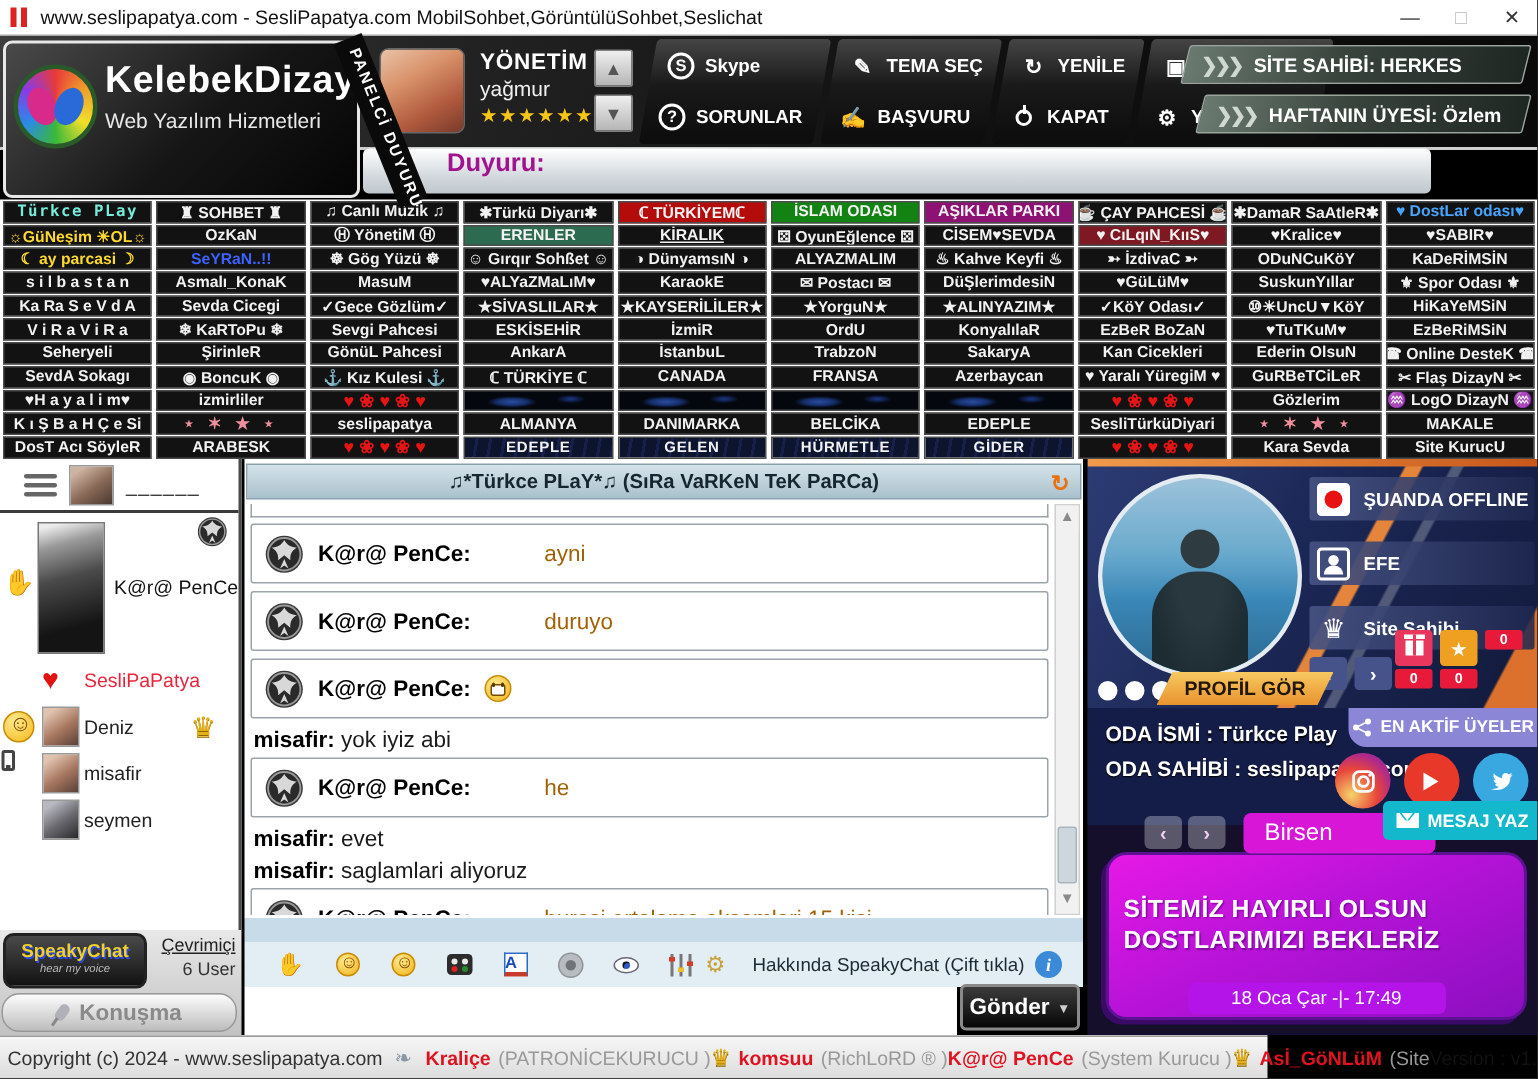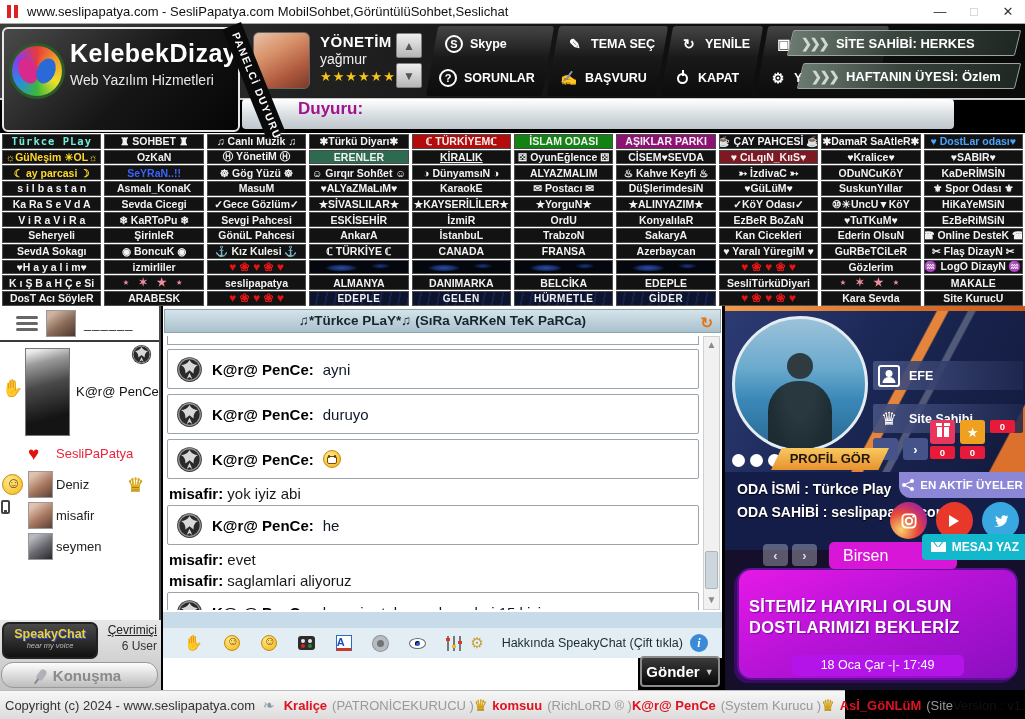--- a/index.html
+++ b/index.html
@@ -128,21 +128,21 @@
                  font-size:13.5px; font-weight:bold; color:#16262e; text-align:center; line-height:22px; }
   .refresh-ic { position:absolute; right:7px; top:2px; color:#e87210; font-size:15px; font-weight:bold; }
   .msg-area { position:absolute; left:2px; top:30px; right:21px; bottom:2px; overflow:hidden; }
   .msg-cut { height:9px; border:1px solid #9aa4aa; border-top:none; margin:0 2px 4px 2px; }
   .msg-boxed { border:1px solid #9aa4aa; border-radius:2px; margin:0 2px 5px 2px; padding:5px 8px;
                display:flex; align-items:center; gap:9px; min-height:40px; }
   .msg-plain { padding:1px 8px 3px 4px; font-size:15px; }
   .shield svg { display:block; }
   .mname { font-size:15px; font-weight:bold; color:#000; white-space:nowrap; }
   .mtext { font-size:15px; color:#1a1a1a; }
-  .mtext.red { color:#0f172a; }
+  .mtext.red { color:#a16207;margin-left:40px; }
   .grinface { display:inline-block; width:18px; height:18px; border-radius:50%; position:relative;
               background:radial-gradient(circle at 35% 30%,#ffe98a,#f2b31c); border:1px solid #c98a00; }
   .grinface::before { content:""; position:absolute; left:3px; right:3px; bottom:3px; height:6px;
               background:#fff; border:1px solid #7a4a00; border-radius:2px; }
   .grinface::after { content:""; position:absolute; left:4px; top:4px; width:2.5px; height:2.5px;
               border-radius:50%; background:#5a3a00; box-shadow:6px 0 #5a3a00; }
   .chat-scroll { position:absolute; right:2px; top:30px; width:17px; bottom:2px;
                  background:#f1f1f1; border:1px solid #d0d0d0; }
   .sc-btn { position:absolute; left:0; right:0; height:17px; color:#8a8a8a; font-size:10px;
             text-align:center; line-height:16px; background:#f1f1f1; }
@@ -611,20 +611,26 @@
       <span class="sc-thumb"></span>
       <span class="sc-btn sc-down">▼</span>
     </div>
   </div>
   <div class="chat-strip"></div>
 
   <div class="rpanel">
     <div class="pcard">
       <div class="pcard-top"></div>
       <div class="pphoto"></div>
+      <div class="prow prow-1">
+        <span class="ic-box">
+            <span class="reddot"></span>
+          </span>
+        <span class="txt">ŞUANDA OFFLINE</span>
+      </div>
       <div class="prow prow-2">
         <span class="ic-person"></span>
         <span class="txt">EFE</span>
       </div>
       <div class="prow prow-3">
         <span class="ic-crown">♛</span>
         <span class="txt">Site Sahibi</span>
       </div>
       <div class="pnav">
         <span>‹</span>

